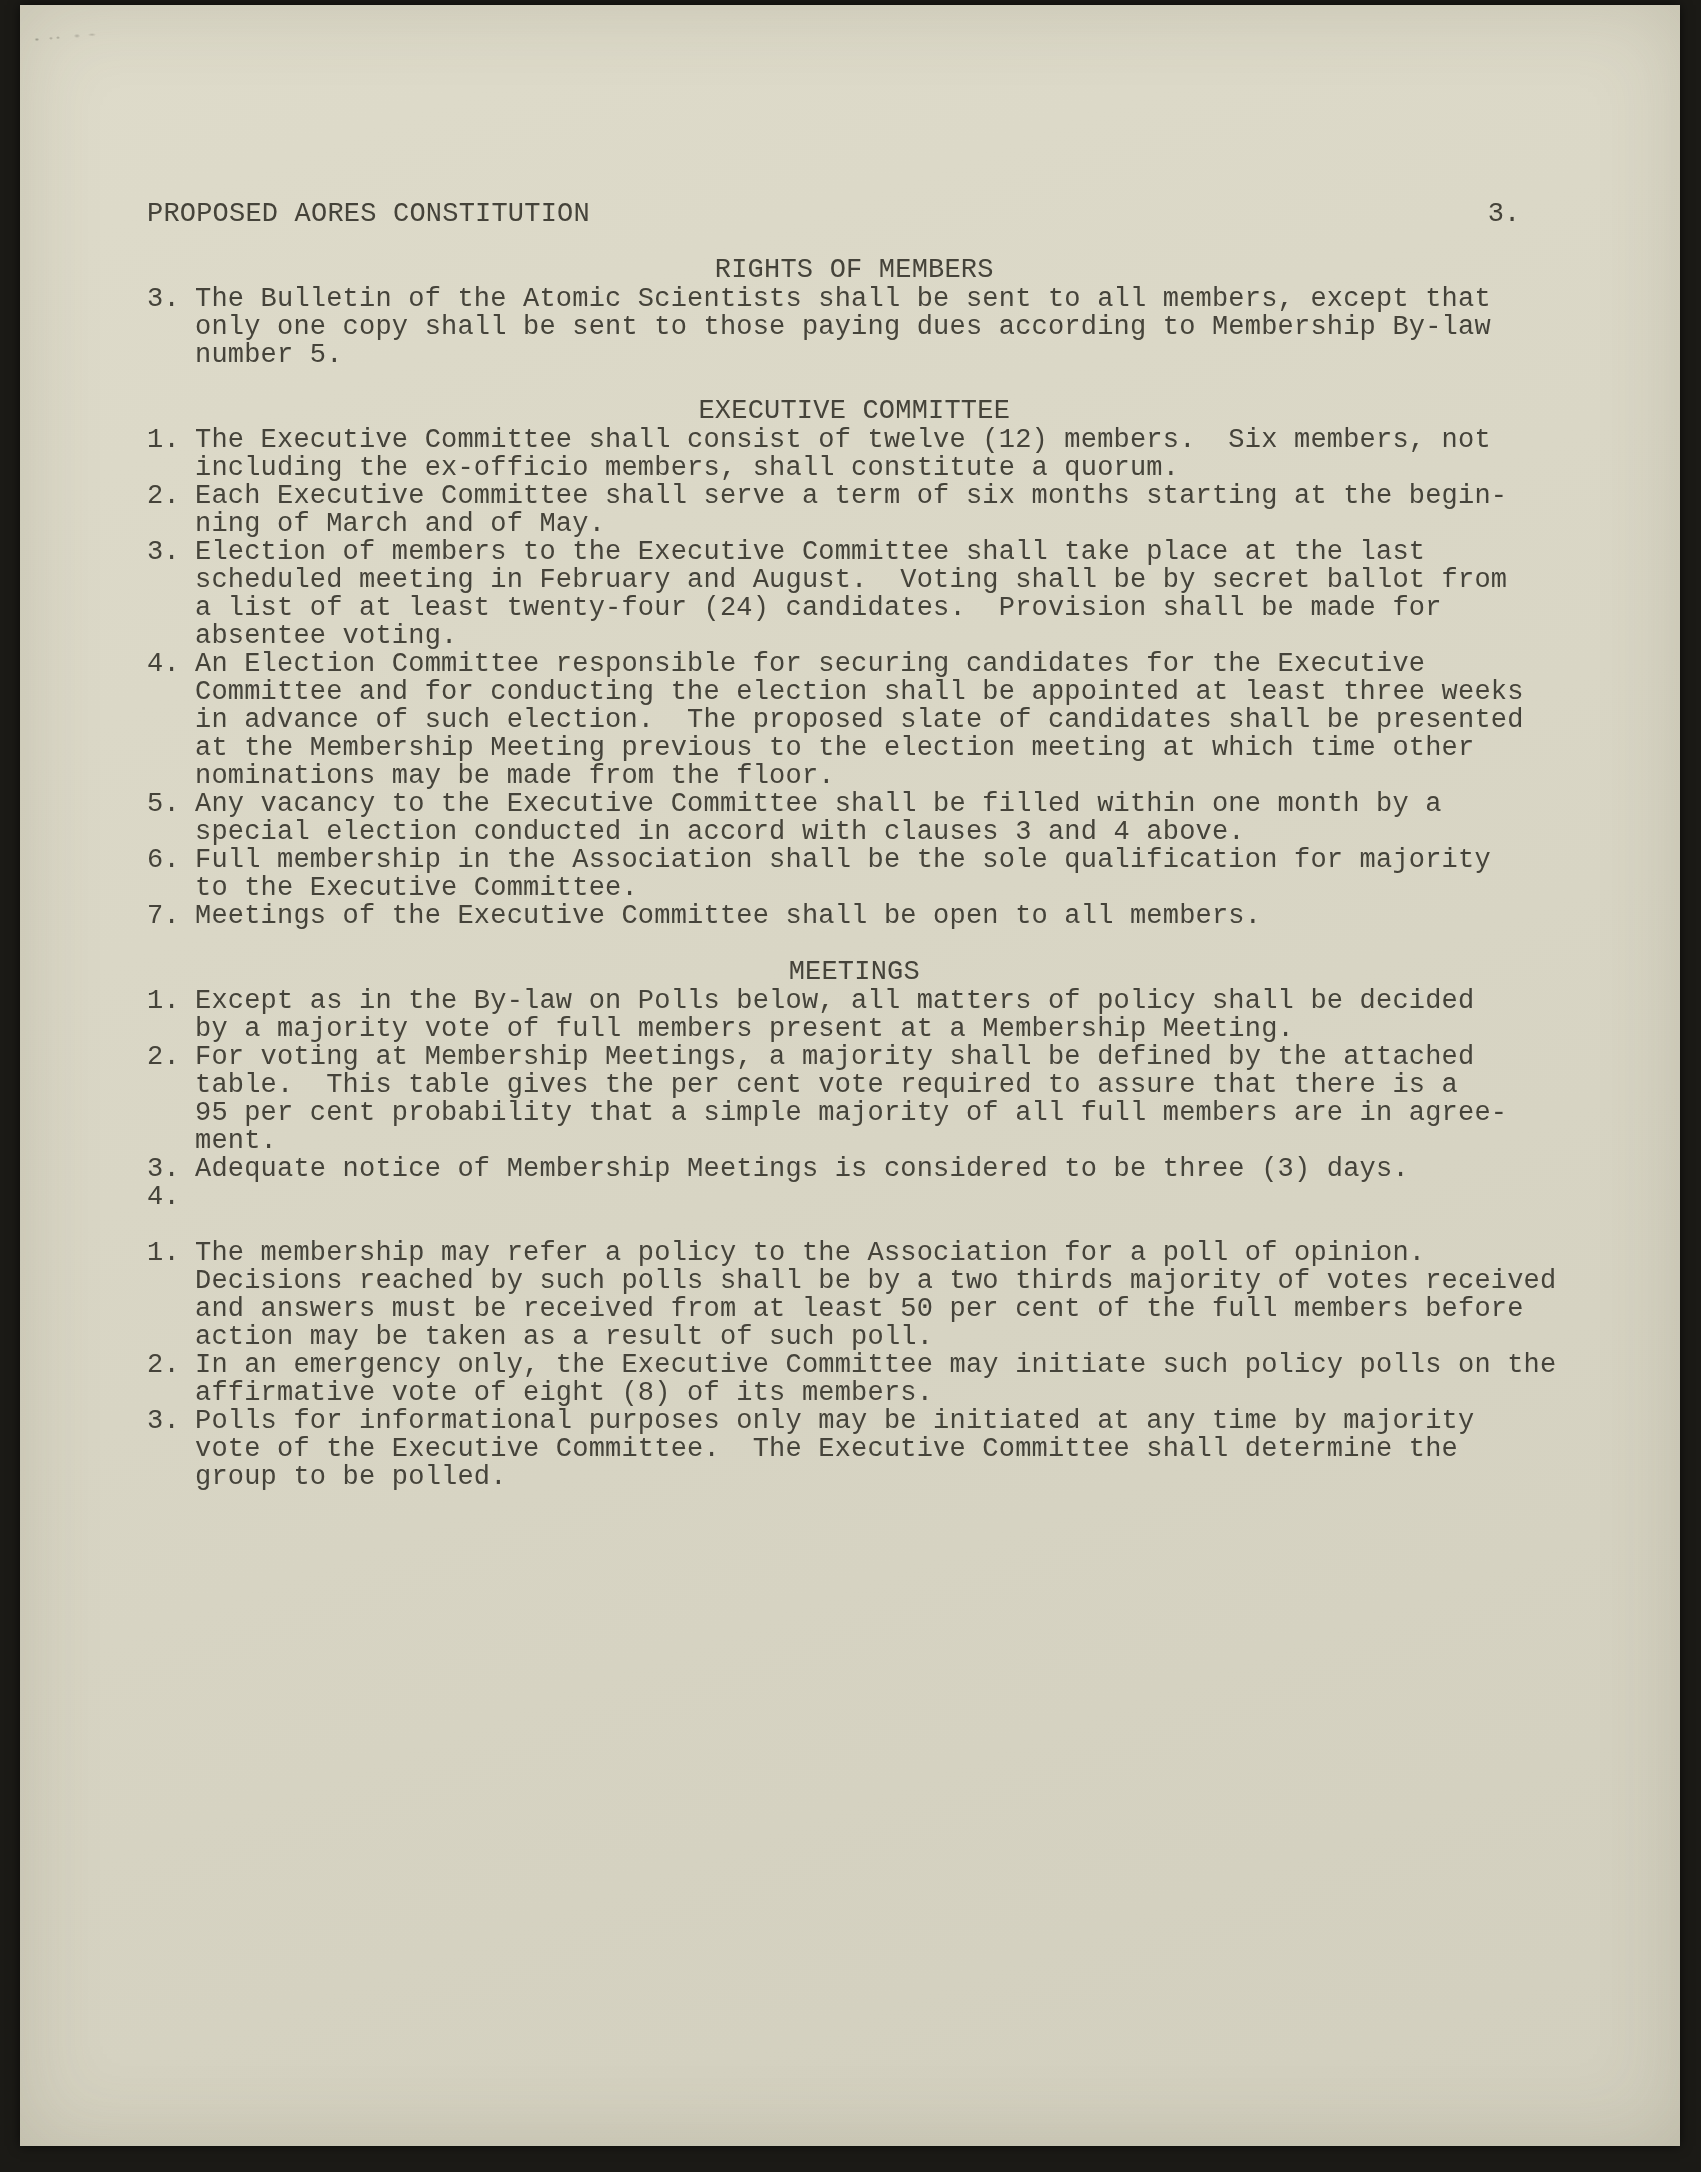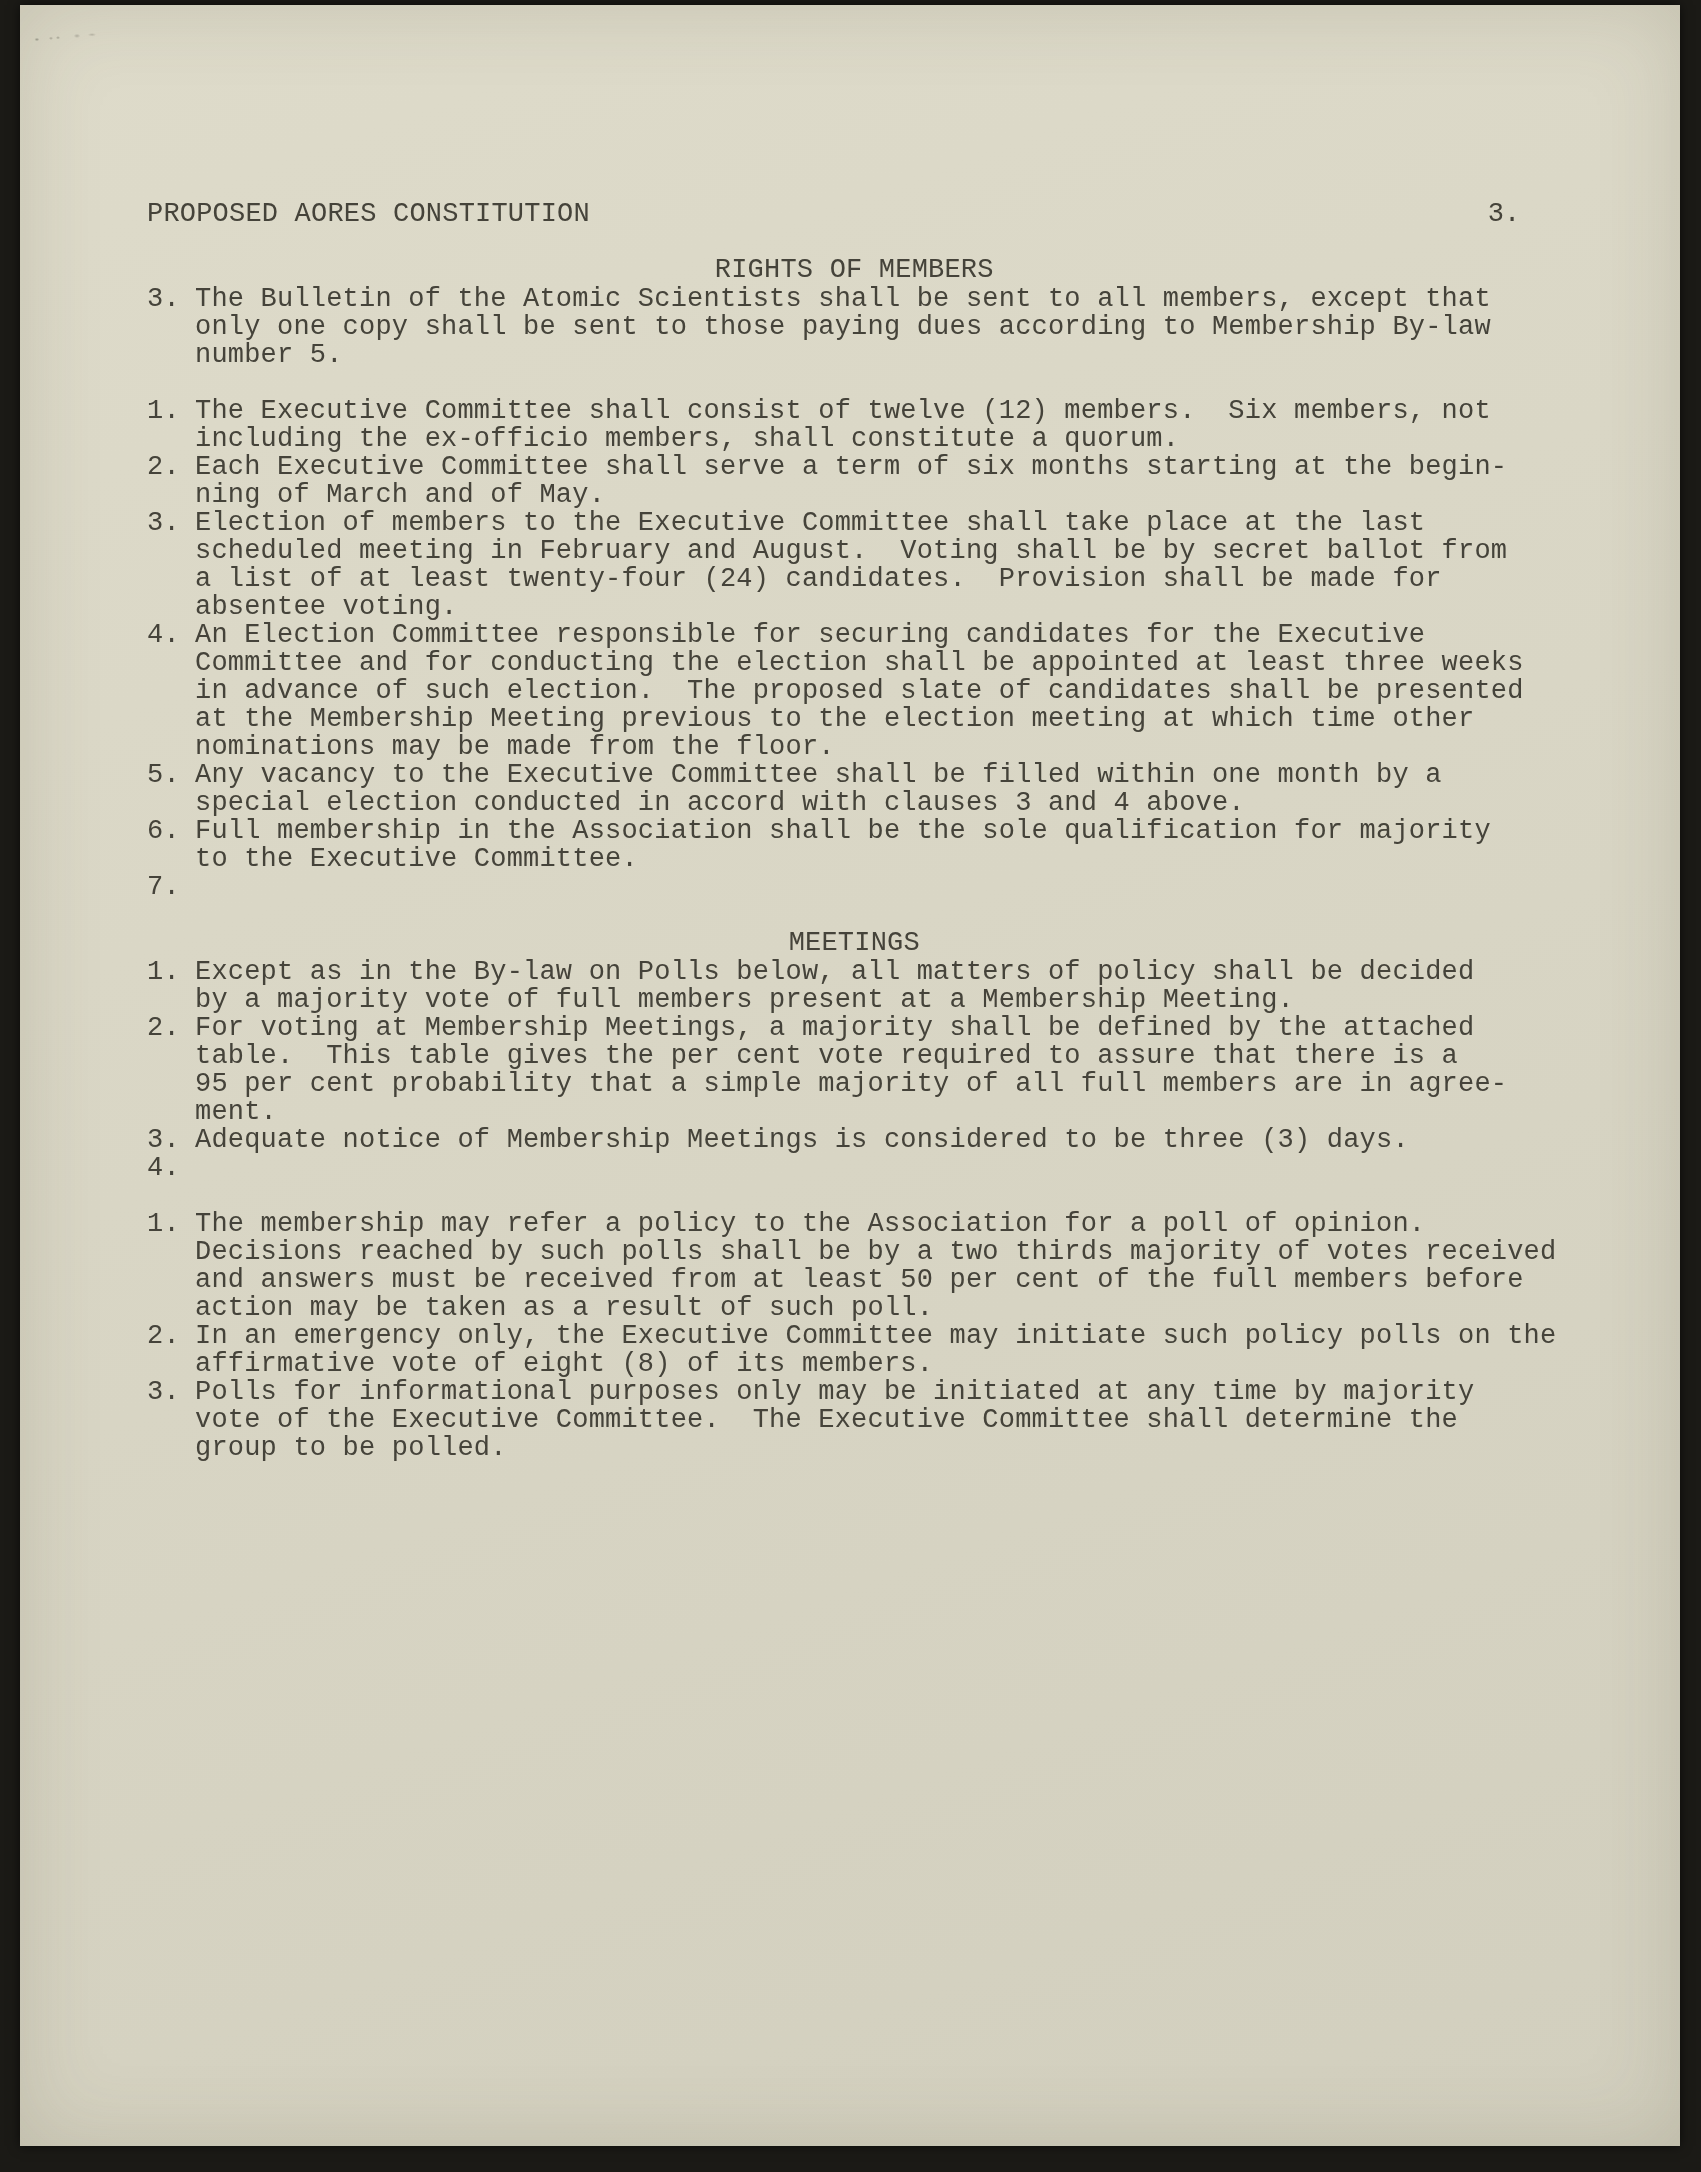--- a/index.html
+++ b/index.html
@@ -68,20 +68,21 @@
         <section class="section">
           <div class="section-title underlined">RIGHTS OF MEMBERS</div>
           <div class="item">
             <span class="num">3.</span>
             <span class="txt">The Bulletin of the Atomic Scientists shall be sent to all members, except that
 only one copy shall be sent to those paying dues according to Membership By-law
 number 5.</span>
           </div>
         </section>
         <section class="section">
+          <div class="section-title underlined">EXECUTIVE COMMITTEE</div>
           <div class="item">
             <span class="num">1.</span>
             <span class="txt">The Executive Committee shall consist of twelve (12) members.  Six members, not
 including the ex-officio members, shall constitute a quorum.</span>
           </div>
           <div class="item">
             <span class="num">2.</span>
             <span class="txt">Each Executive Committee shall serve a term of six months starting at the begin-
 ning of March and of May.</span>
           </div>
@@ -105,20 +106,21 @@
             <span class="txt">Any vacancy to the Executive Committee shall be filled within one month by a
 special election conducted in accord with clauses 3 and 4 above.</span>
           </div>
           <div class="item">
             <span class="num">6.</span>
             <span class="txt">Full membership in the Association shall be the sole qualification for majority
 to the Executive Committee.</span>
           </div>
           <div class="item">
             <span class="num">7.</span>
+            <span class="txt">Meetings of the Executive Committee shall be open to all members.</span>
           </div>
         </section>
         <section class="section">
           <div class="section-title underlined">MEETINGS</div>
           <div class="item">
             <span class="num">1.</span>
             <span class="txt">Except as in the By-law on Polls below, all matters of policy shall be decided
 by a majority vote of full members present at a Membership Meeting.</span>
           </div>
           <div class="item">

